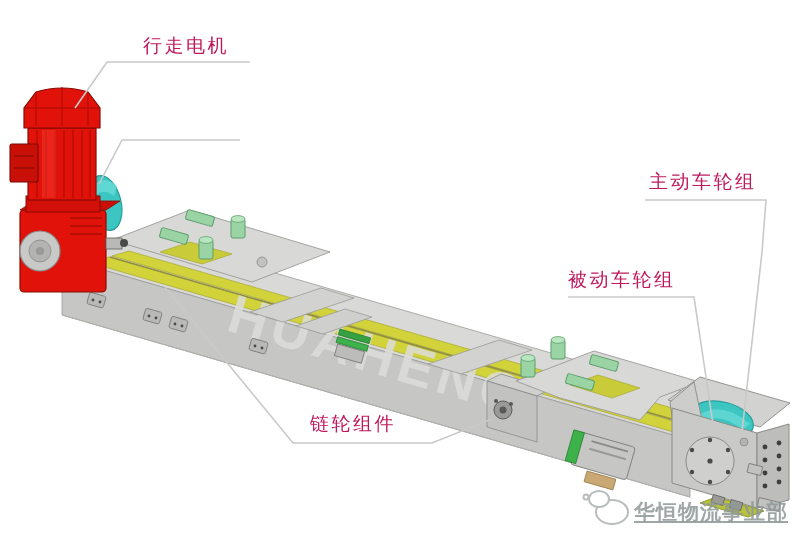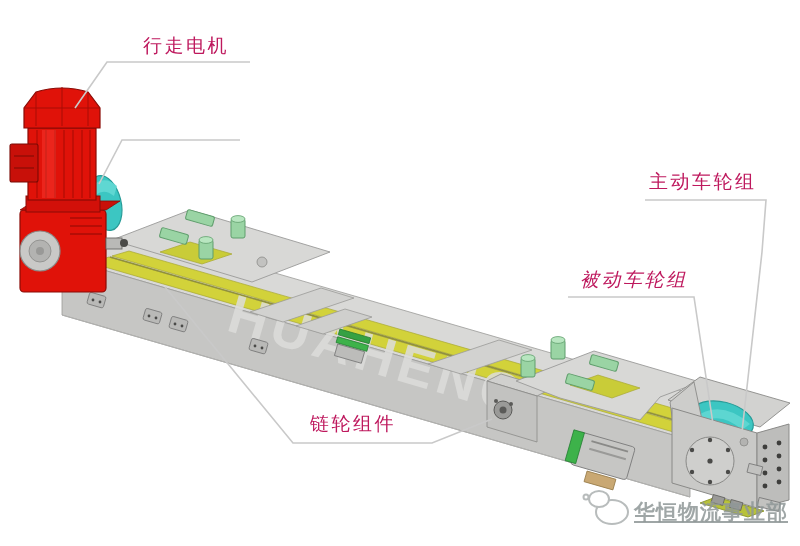--- a/index.html
+++ b/index.html
@@ -213,19 +213,19 @@
       <ellipse cx="599" cy="499" rx="10" ry="8"></ellipse>
       <circle cx="586" cy="497" r="2.5"></circle>
     </g>
   </svg>
 
   <div class="callout-label" style="left:143px;top:36px;">行走电机</div>
 
 
   <div class="callout-label" style="left:649px;top:172px;">主动车轮组</div>
 
-  <div class="callout-label" style="left:580px;top:270px;font-style:italic;">被动车轮组</div>
+  <div class="callout-label" style="left:568px;top:270px;">被动车轮组</div>
 
   <div class="callout-label" style="left:310px;top:414px;">链轮组件</div>
 
   <div class="wm-text" style="left:634px;top:498px;">华恒物流事业部</div>
 
 </div>
 
 </body></html>

